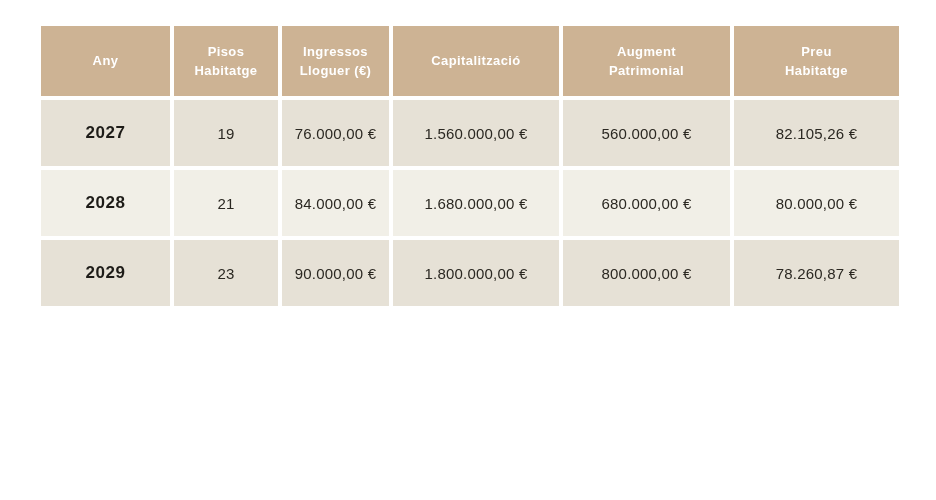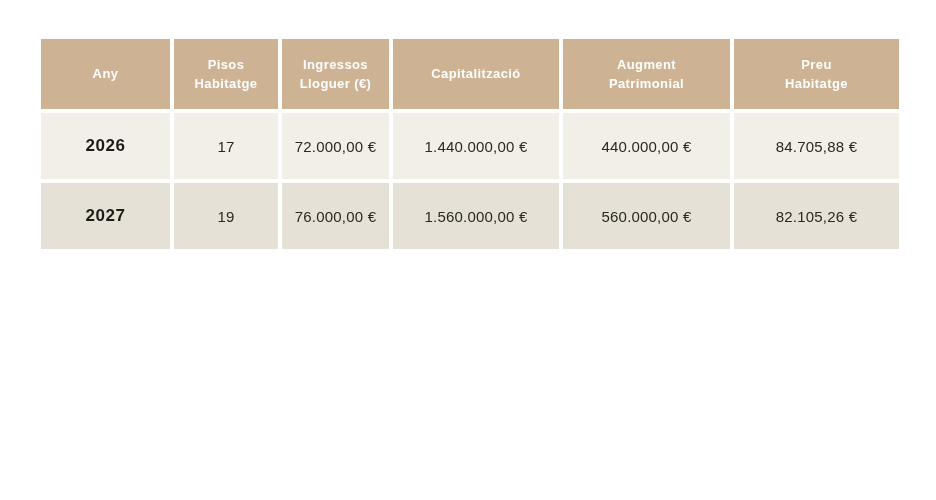--- a/index.html
+++ b/index.html
@@ -2,21 +2,21 @@
 <html style="--background: #FFFFFF; --header-bg: #CDB394; --header-text: #FFFFFF; --row-light: #F1EFE7; --row-dark: #E6E1D6; --text: #2B2822;"><head>
 <meta charset="utf-8">
 <style>
   html, body { margin: 0; padding: 0; }
   body {
     width: 936px; height: 500px;
     background: var(--background, #ffffff);
     font-family: "Liberation Sans", sans-serif;
     position: relative; overflow: hidden;
   }
-  .table-wrap { position: absolute; left: 37px; top: 35px; }
+  .table-wrap { position: absolute; left: 37px; top: 22px; }
   table { border-collapse: separate; border-spacing: 4px; table-layout: fixed; }
   th {
     background: var(--header-bg, #CDB394);
     color: var(--header-text, #ffffff);
     font-weight: bold; font-size: 13px; line-height: 1.5;
     letter-spacing: 0.4px; text-align: center; vertical-align: middle;
     white-space: pre-line; height: 70px; padding: 0 6px;
   }
   td {
     text-align: center; vertical-align: middle;
@@ -48,31 +48,39 @@
         <th>Ingressos
 Lloguer (€)</th>
         <th>Capitalització</th>
         <th>Augment
 Patrimonial</th>
         <th>Preu
 Habitatge</th>
       </tr>
     </thead>
     <tbody>
-      <tr class="row-light">
-        <td class="year">2026</td>
-        <td>17</td>
-        <td>72.000,00 €</td>
-        <td>1.440.000,00 €</td>
-        <td>440.000,00 €</td>
-        <td>84.705,88 €</td>
-      </tr>
       <tr class="row-dark">
         <td class="year">2027</td>
         <td>19</td>
         <td>76.000,00 €</td>
         <td>1.560.000,00 €</td>
         <td>560.000,00 €</td>
         <td>82.105,26 €</td>
       </tr>
+      <tr class="row-light">
+        <td class="year">2028</td>
+        <td>21</td>
+        <td>84.000,00 €</td>
+        <td>1.680.000,00 €</td>
+        <td>680.000,00 €</td>
+        <td>80.000,00 €</td>
+      </tr>
+      <tr class="row-dark">
+        <td class="year">2029</td>
+        <td>23</td>
+        <td>90.000,00 €</td>
+        <td>1.800.000,00 €</td>
+        <td>800.000,00 €</td>
+        <td>78.260,87 €</td>
+      </tr>
     </tbody>
   </table>
 </div>
 
 </body></html>

